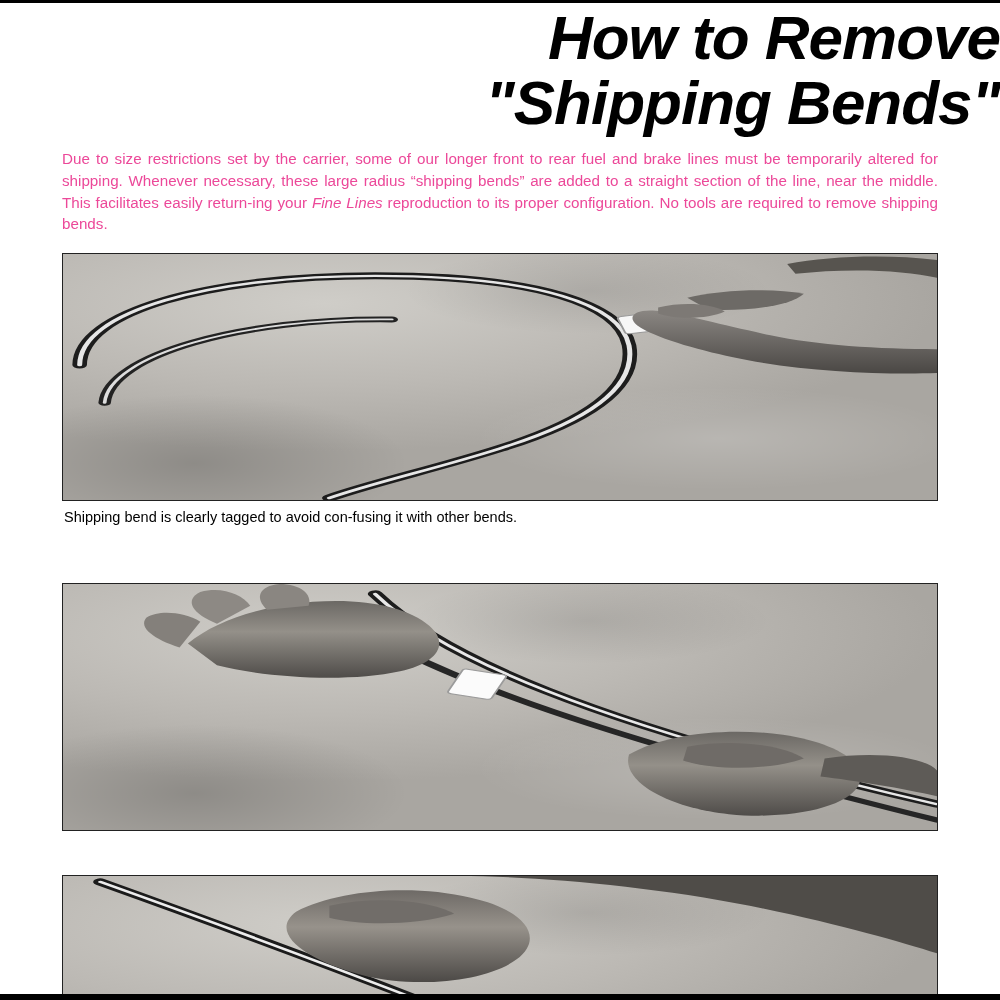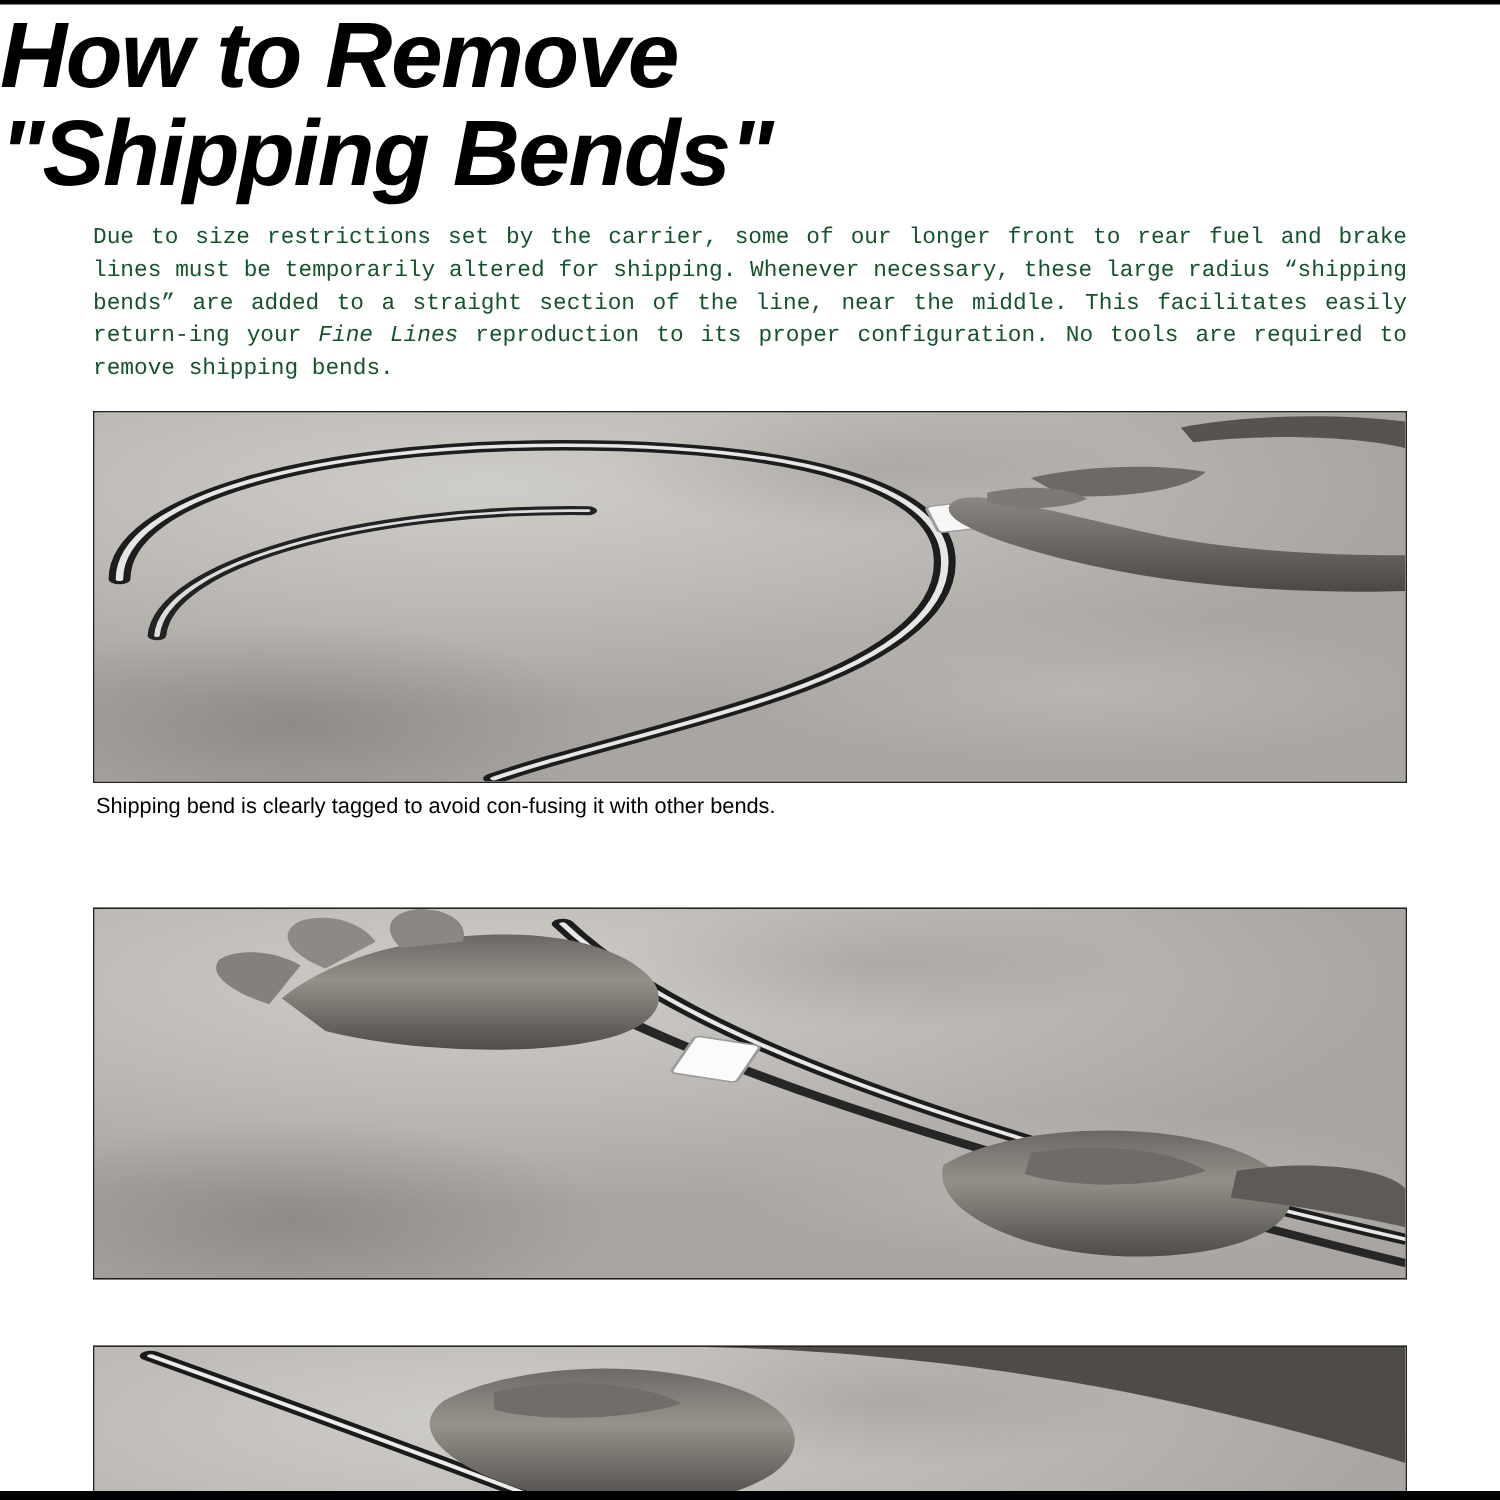--- a/index.html
+++ b/index.html
@@ -17,41 +17,41 @@
     position: relative;
     width: 1000px;
     height: 1000px;
     background: #ffffff;
     box-sizing: border-box;
   }
 
   
   .title-block {
     padding: 6px 0 0 0;
-    text-align: left;
+    text-align: right;
   }
   .title-line {
     font-family: "Liberation Sans", sans-serif;
     font-weight: bold;
     font-style: italic;
     color: #000;
     letter-spacing: -1px;
     line-height: 1.02;
   }
   .title-line-1 { font-size: 62px; }
   .title-line-2 { font-size: 62px; margin-top: 2px; }
 
   
   .intro {
     margin: 14px 62px 0 62px;
     font-size: 15.2px;
     line-height: 1.42;
-    color: #14532d;
+    color: #ec4899;
     text-align: justify;
-    font-family: Liberation Mono, monospace;
+    font-family: Liberation Sans, sans-serif;
   }
   .intro .ital { font-style: italic; }
 
   
   .grid {
     margin: 18px 62px 0 62px;
     display: grid;
     grid-template-columns: 1fr;
     column-gap: 22px;
     row-gap: 4px;

